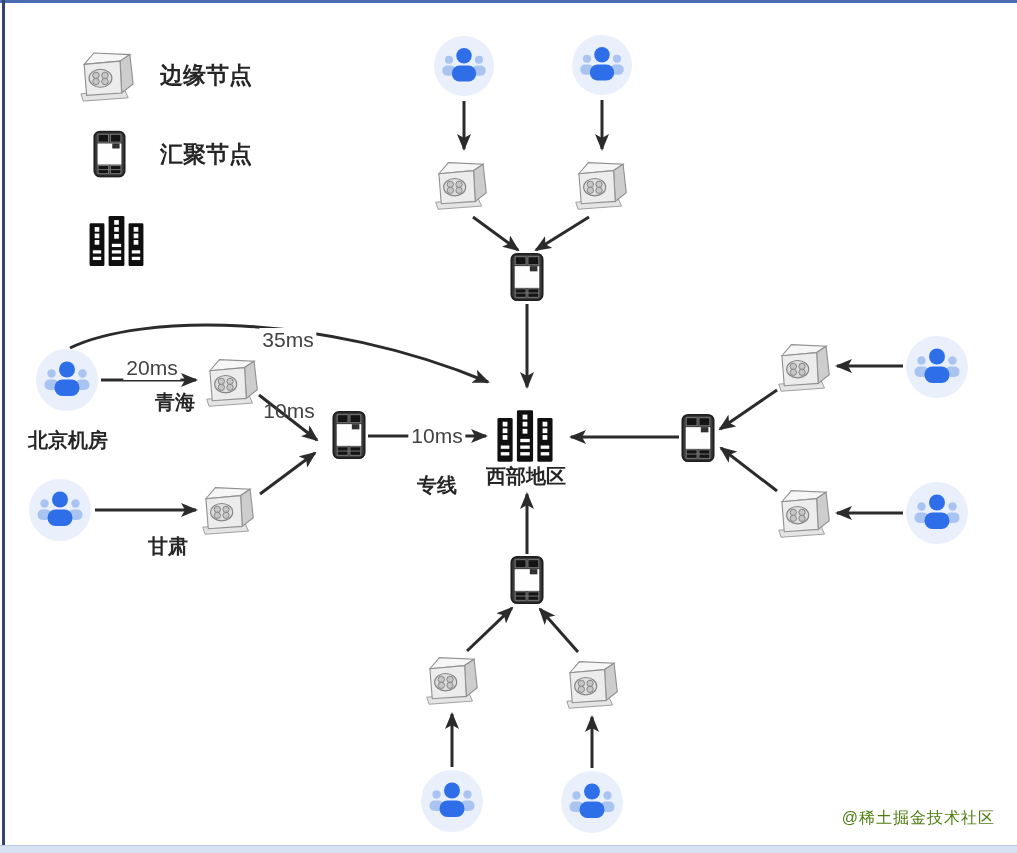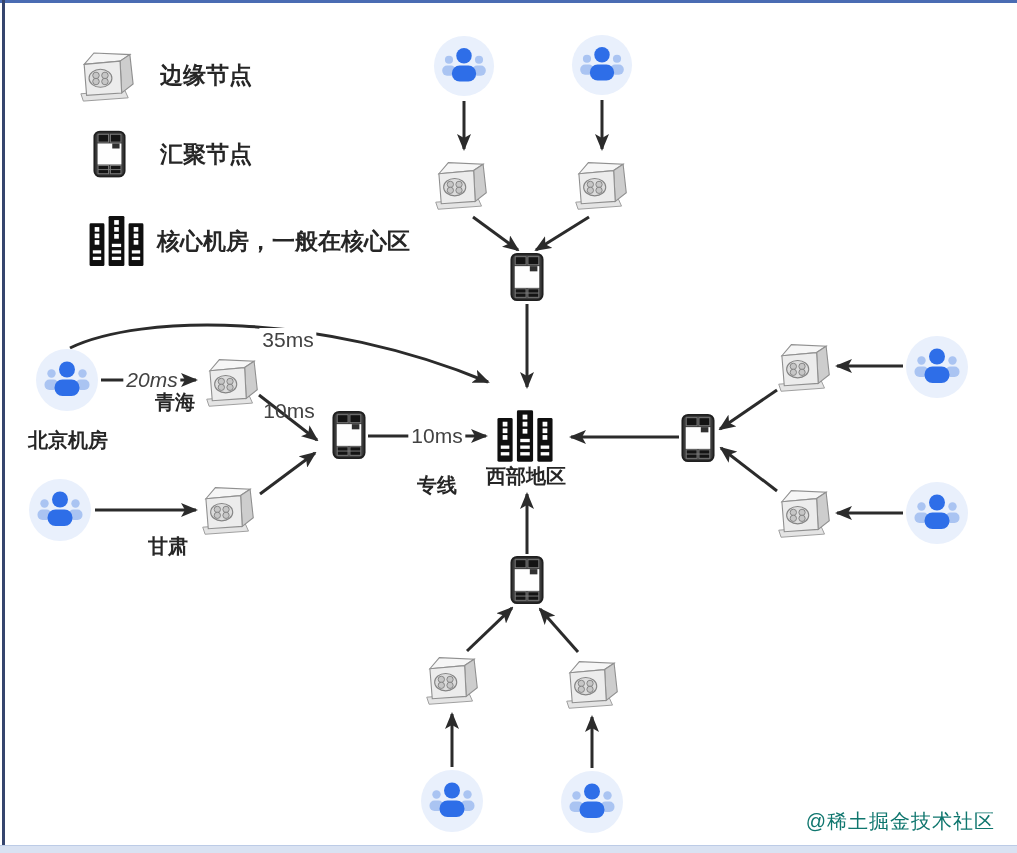--- a/index.html
+++ b/index.html
@@ -6,21 +6,21 @@
   .stage{position:relative;width:1017px;height:853px;background:#ffffff;overflow:hidden;}
   .top-border{position:absolute;left:0;top:0;width:100%;height:3px;background:#4a6cb3;}
   .left-border{position:absolute;left:2px;top:0;width:3px;height:100%;background:#35456e;}
   .bottom-strip{position:absolute;left:0;bottom:0;width:100%;height:7px;background:#d9e2f2;border-top:1px solid #bccbe6;}
   .arrows{position:absolute;left:0;top:0;}
   .node{position:absolute;transform:translate(-50%,-50%);line-height:0;}
   .nlabel{position:absolute;transform:translate(-50%,-50%);font-size:20px;font-weight:600;color:#262626;white-space:nowrap;line-height:1.25;text-align:center;}
   .mlabel{position:absolute;transform:translate(-50%,-50%);font-size:21px;font-weight:400;color:#424242;background:#ffffff;padding:0 3px;white-space:nowrap;}
   .legend-row{position:absolute;display:flex;align-items:center;}
   .legend-label{font-size:23px;font-weight:600;color:#262626;white-space:nowrap;}
-  .watermark{position:absolute;right:22px;top:808px;font-size:20px;color:#0f766e;letter-spacing:1px;}
+  .watermark{position:absolute;right:22px;top:808px;font-size:16px;color:#4d7c0f;letter-spacing:1px;}
 </style>
 </head>
 <body>
 
 <svg width="0" height="0" style="position:absolute" aria-hidden="true">
   <defs>
     <symbol id="sym-user" viewBox="0 0 64 64">
       <circle cx="32" cy="32" r="31" fill="#e9f0fc"></circle>
       <circle cx="16.5" cy="25.5" r="4.2" fill="#aac4f2"></circle>
       <rect x="9.5" y="31.5" width="14" height="10.5" rx="5" fill="#aac4f2"></rect>
@@ -119,21 +119,20 @@
   <div class="legend-row" style="left:76px;top:46px;">
     <svg width="62" height="58" viewBox="0 0 76 70">
         <use href="#sym-edge"></use>
       </svg>
     <span class="legend-label" style="margin-left:22px;">边缘节点</span>
   </div>
   <div class="legend-row" style="left:88px;top:215px;">
     <svg width="57" height="52" viewBox="0 0 60 56">
         <use href="#sym-core"></use>
       </svg>
-    <span class="legend-label" style="margin-left:12px;">核心机房，一般在核心区</span>
   </div>
 
   <div class="node" style="left:464px;top:66px;">
     <svg width="62" height="62" viewBox="0 0 64 64">
         <use href="#sym-user"></use>
       </svg>
   </div>
   <div class="node" style="left:602px;top:65px;">
     <svg width="62" height="62" viewBox="0 0 64 64">
         <use href="#sym-user"></use>
@@ -184,21 +183,21 @@
         <use href="#sym-edge"></use>
       </svg>
   </div>
   <div class="nlabel" style="left:168px;top:546px;">甘肃</div>
   <div class="node" style="left:349px;top:435px;">
     <svg width="34" height="50" viewBox="0 0 36 52">
         <use href="#sym-agg"></use>
       </svg>
   </div>
 
-  <div class="mlabel" style="left:152px;top:380px;font-style:italic;">20ms</div>
+  <div class="mlabel" style="left:152px;top:368px;">20ms</div>
   <div class="mlabel" style="left:289px;top:411px;background:transparent;">10ms</div>
   <div class="mlabel" style="left:288px;top:340px;">35ms</div>
   <div class="mlabel" style="left:437px;top:436px;">10ms</div>
   <div class="nlabel" style="left:437px;top:485px;">专线</div>
 
   <div class="node" style="left:698px;top:438px;">
     <svg width="34" height="50" viewBox="0 0 36 52">
         <use href="#sym-agg"></use>
       </svg>
   </div>

